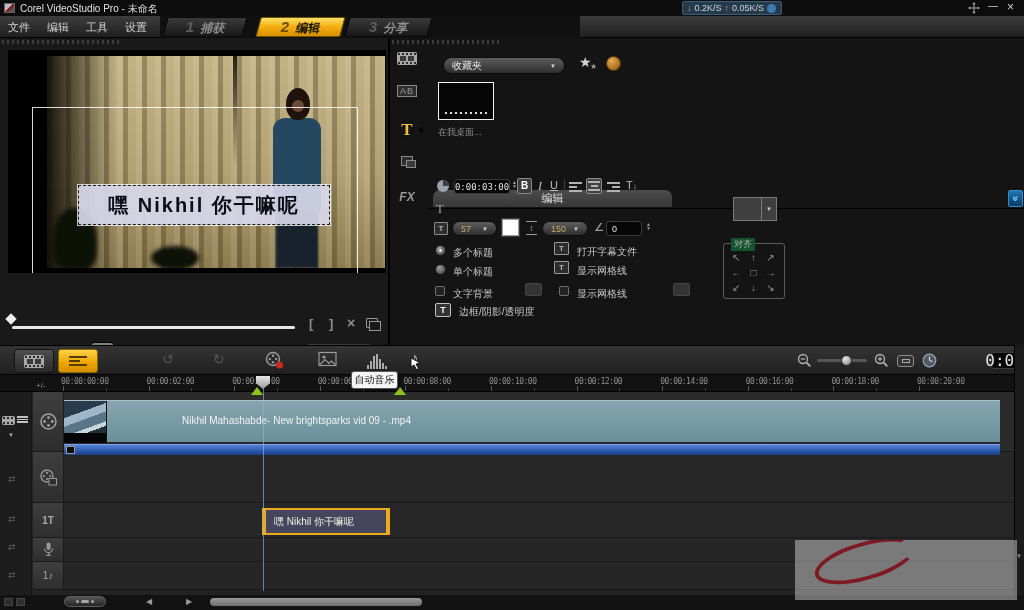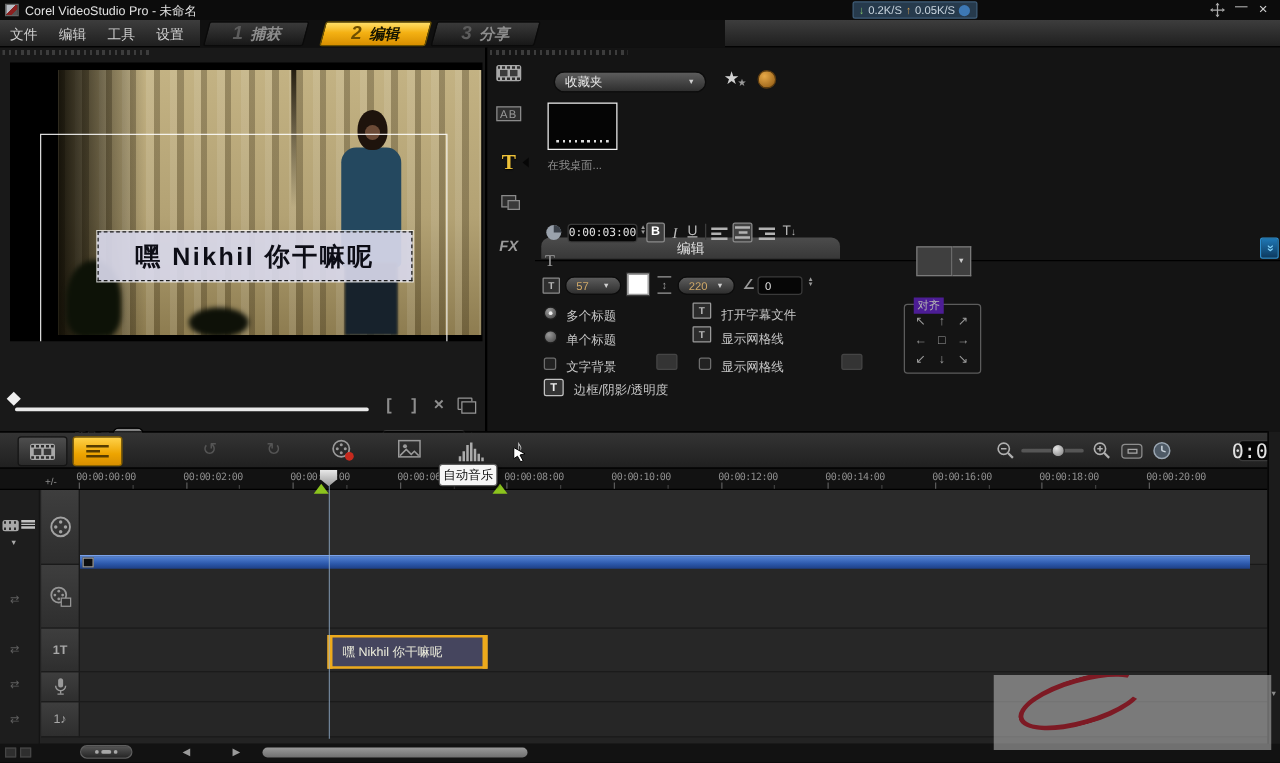--- a/index.html
+++ b/index.html
@@ -286,21 +286,21 @@
   <span class="abs" style="left:46px;top:163px;font-family:'Liberation Serif',serif;font-size:13px;color:#9c9c9c">T</span>
 
   <div class="abs" style="left:44px;top:184px;width:14px;height:13px;border:1px solid #8a8a8a;border-radius:1px;background:#2e2e2e;color:#b8b8b8;font-size:8px;font-weight:bold;text-align:center;line-height:12px">T</div>
   <div class="pill abs" style="left:62px;top:183px;width:45px;height:15px;font-size:9px;color:#cfa868">
     <span>57</span>
     <span class="dd">▼</span>
   </div>
   <div class="abs" style="left:112px;top:181px;width:17px;height:17px;background:#fff;border:1px solid #9a9a9a;box-shadow:0 0 0 1px #3a3a3a"></div>
   <div class="abs" style="left:136px;top:183px;width:11px;height:14px;border-top:1px solid #9a9a9a;border-bottom:1px solid #9a9a9a;text-align:center;color:#9a9a9a;font-size:9px;line-height:12px"><span>↕</span></div>
   <div class="pill abs" style="left:152px;top:183px;width:46px;height:15px;font-size:9px;color:#cfa868">
-    <span>220</span>
+    <span>150</span>
     <span class="dd">▼</span>
   </div>
   <span class="abs" style="left:204px;top:183px;font-size:11px;font-weight:bold;color:#9a9a9a">∠</span>
   <div class="tcbox abs" style="left:216px;top:183px;width:36px;height:15px;font-size:9px;justify-content:flex-start;padding-left:5px">0</div>
   <div class="spin abs" style="left:256px;top:184px">
       <span>▲</span>
       <span>▼</span>
     </div>
 
   <span class="rd sel" style="left:45px;top:207px"></span>
@@ -320,21 +320,21 @@
   <div class="dimico" style="left:283px;top:245px;width:17px;height:13px"></div>
 
   <div class="abs" style="left:45px;top:265px;width:16px;height:14px;border:1px solid #c2c2c2;border-radius:2px;background:#343434;color:#efefef;font-size:9px;font-weight:bold;text-align:center;line-height:13px">T</div>
   <span class="elabel" style="left:69px;top:267px">边框/阴影/透明度</span>
 
   <div class="abs flex" style="left:343px;top:159px;width:44px;height:24px">
     <span style="width:29px;height:24px;background:#3f3f3f;border:1px solid #7a7a7a;display:inline-block"></span>
     <span style="width:15px;height:24px;background:#3f3f3f;border:1px solid #7a7a7a;border-left:none;display:inline-flex;align-items:center;justify-content:center;font-size:6px;color:#ccc">▼</span>
   </div>
   <div class="abs" style="left:333px;top:205px;width:62px;height:56px;border:1px solid #5c5c5c;border-radius:3px"></div>
-  <span class="abs" style="left:341px;top:200px;background:#4c1d95;padding:0 3px;font-size:9px;color:#b2b2b2">对齐</span>
+  <span class="abs" style="left:341px;top:200px;background:#14532d;padding:0 3px;font-size:9px;color:#b2b2b2">对齐</span>
   <div class="abs" style="left:338px;top:212px;width:53px;display:grid;grid-template-columns:repeat(3,17px);grid-auto-rows:15px;gap:0">
       <span class="acell">↖</span>
       <span class="acell">↑</span>
       <span class="acell">↗</span>
       <span class="acell">←</span>
       <span class="acell">□</span>
       <span class="acell">→</span>
       <span class="acell">↙</span>
       <span class="acell">↓</span>
       <span class="acell">↘</span>
@@ -508,20 +508,26 @@
   <div class="thdr" style="top:146px;height:24px">
     <svg width="13" height="15" viewBox="0 0 13 15">
         <rect x="4.5" y="0.5" width="4" height="7.5" rx="2" fill="#9a9a9a"></rect>
         <path d="M2.5 6.5a4 4 0 0 0 8 0" fill="none" stroke="#9a9a9a" stroke-width="1.1"></path>
         <line x1="6.5" y1="10.8" x2="6.5" y2="13" stroke="#9a9a9a" stroke-width="1.1"></line>
         <line x1="4" y1="13.3" x2="9" y2="13.3" stroke="#9a9a9a" stroke-width="1.1"></line>
       </svg>
   </div>
   <div class="thdr" style="top:170px;height:28px;font-size:10px">1♪</div>
 
+  <div id="vclip">
+    <div id="vthumb">
+        <i></i>
+      </div>
+    <span class="abs" style="left:118px;top:14px;font-size:10px;color:#f2f2f2;white-space:nowrap">Nikhil Mahashabde- New brightsparks vid 09 - .mp4</span>
+  </div>
   <div id="audiobar">
     <i class="abs" style="left:2px;top:1px;width:9px;height:8px;background:#0d0d0d;border:1px solid #9a9a9a"></i>
   </div>
 
   <div class="gmark" style="left:251px;top:-5px"></div>
   <div class="gmark" style="left:394px;top:-5px"></div>
 
   <div id="titleclip">
     <i class="h" style="left:-2px"></i>
     <span style="padding-left:10px;font-size:10px;color:#eeeedd;white-space:nowrap">嘿 Nikhil 你干嘛呢</span>

